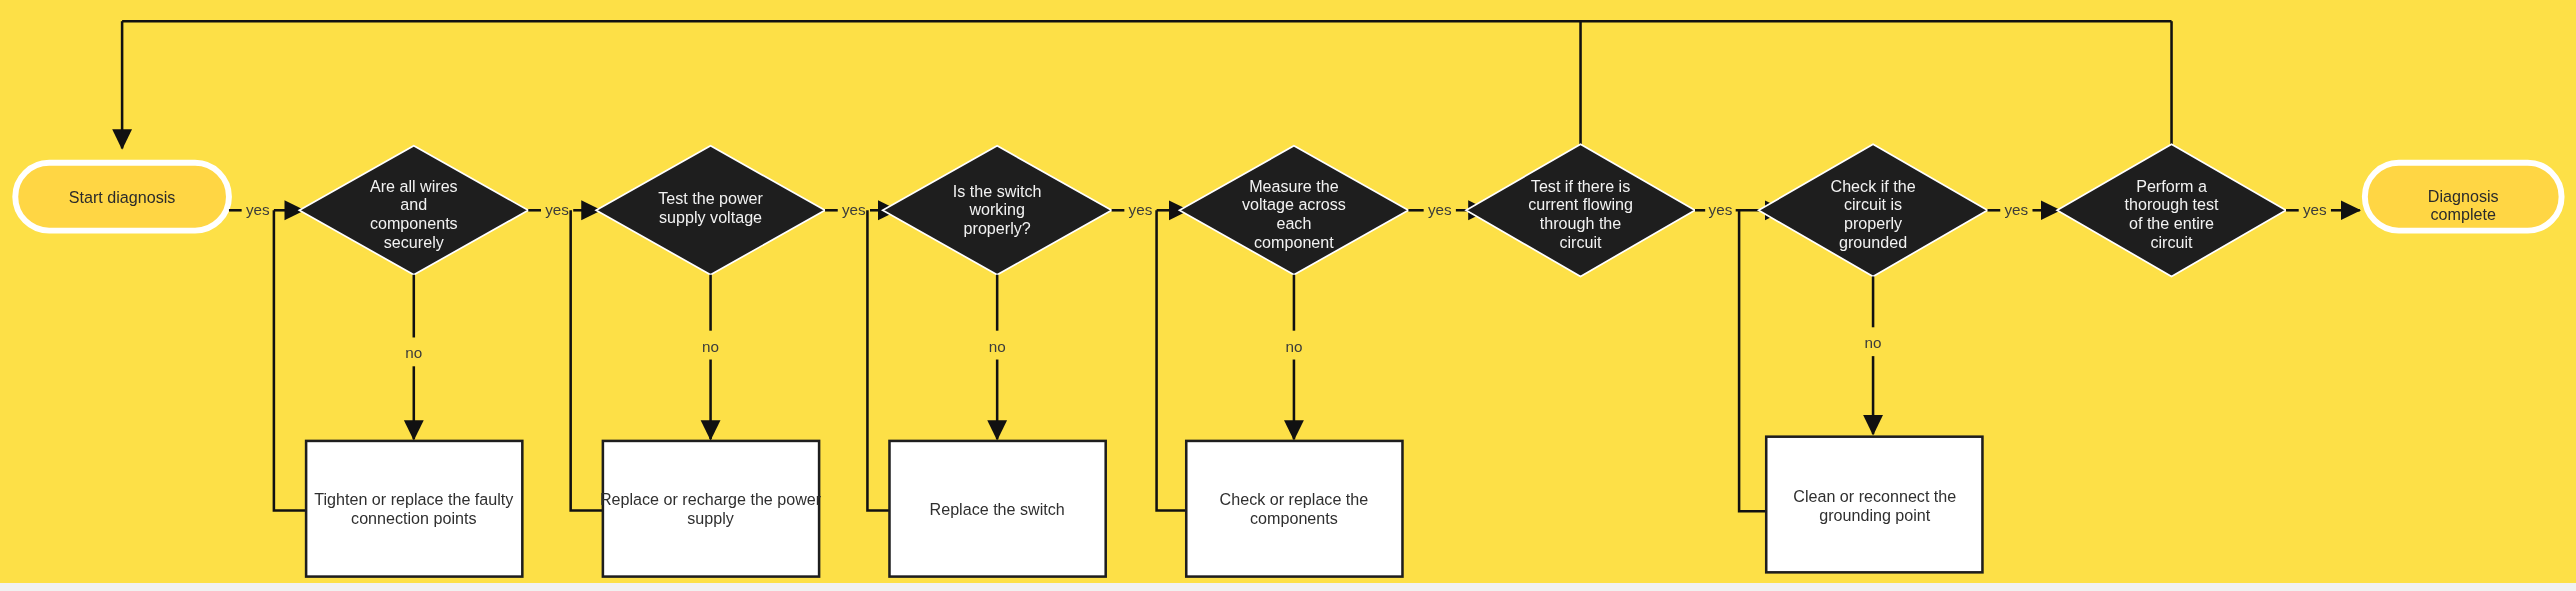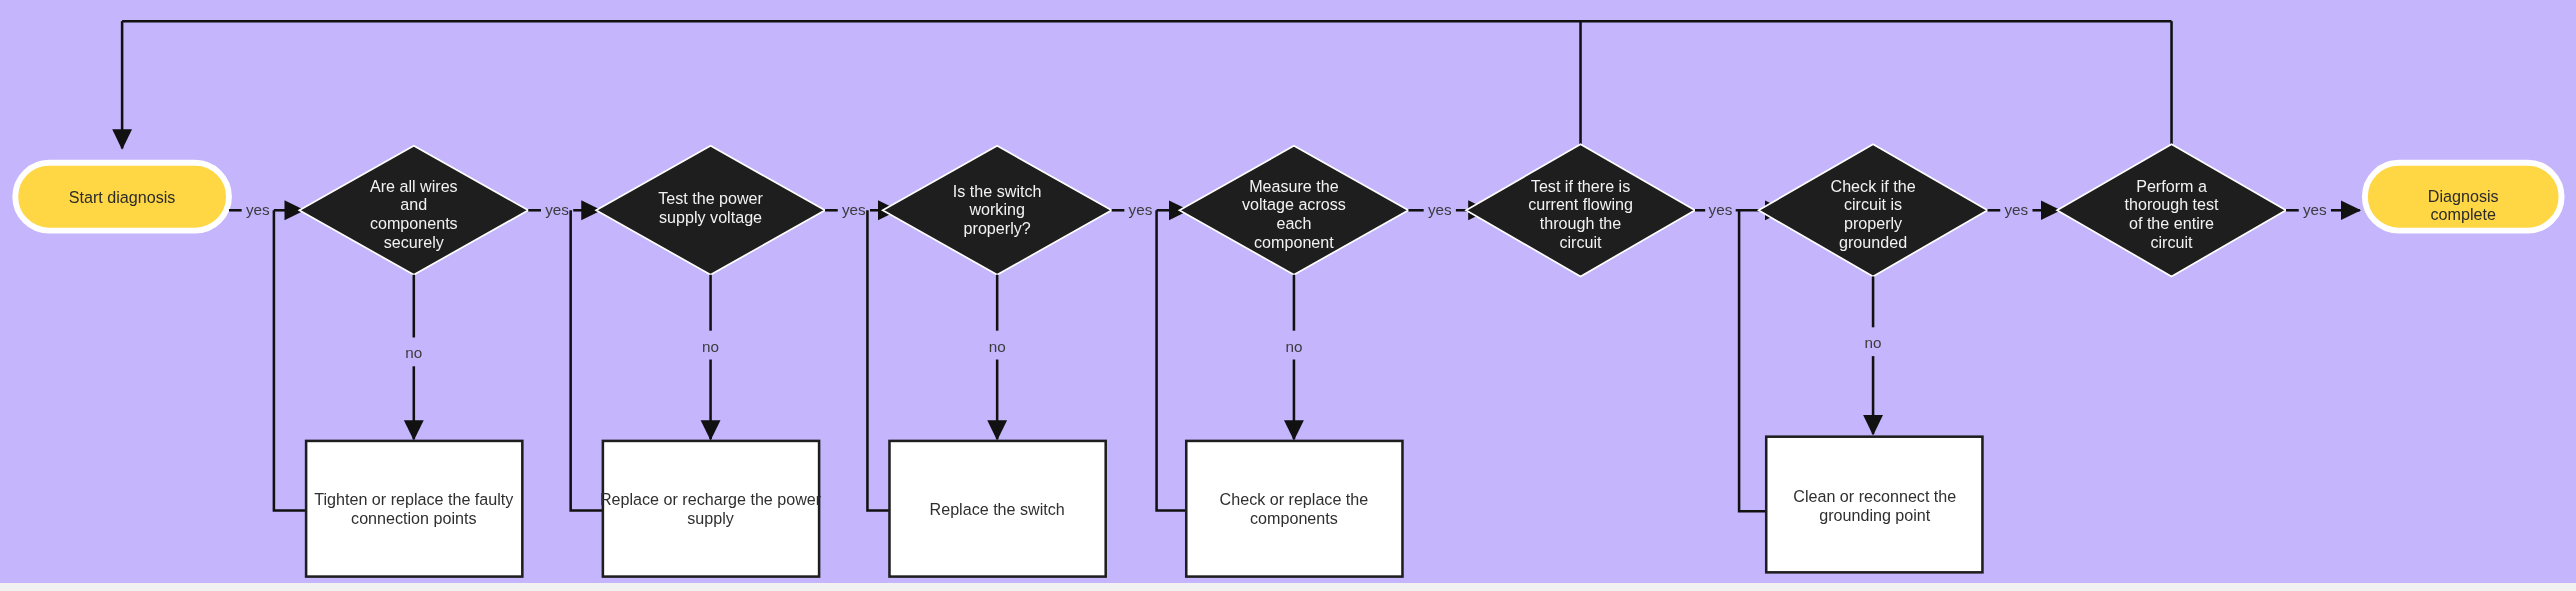--- a/index.html
+++ b/index.html
@@ -10,21 +10,21 @@
   body {
     width: 2576px;
     height: 591px;
     overflow: hidden;
     font-family: "Liberation Sans", sans-serif;
   }
   #flow-root {
     position: relative;
     width: 2576px;
     height: 583px;
-    background: #c4b5fd;
+    background: #fde047;
   }
   svg#flow-canvas {
     position: absolute;
     top: 0; left: 0;
     width: 2576px;
     height: 591px;
     display: block;
   }
   .edge-line {
     stroke: #111111;

